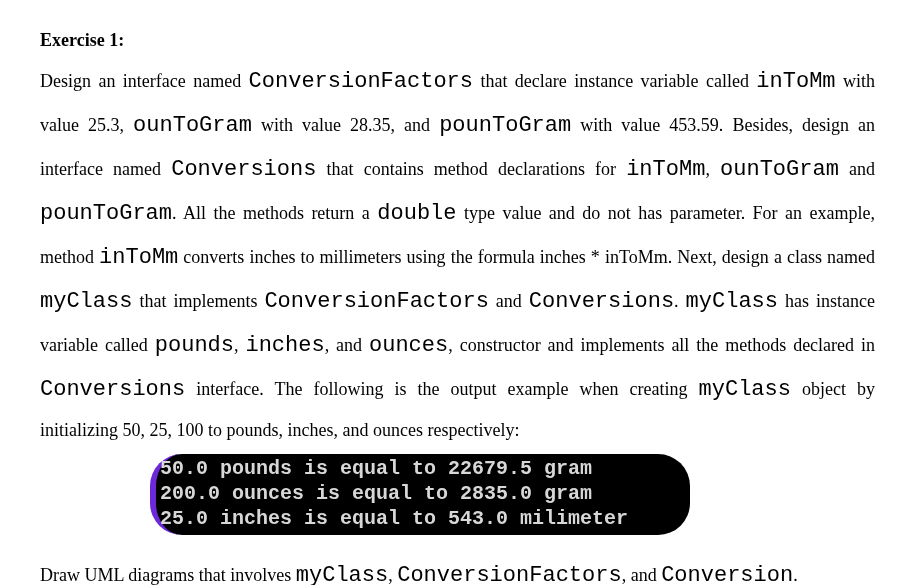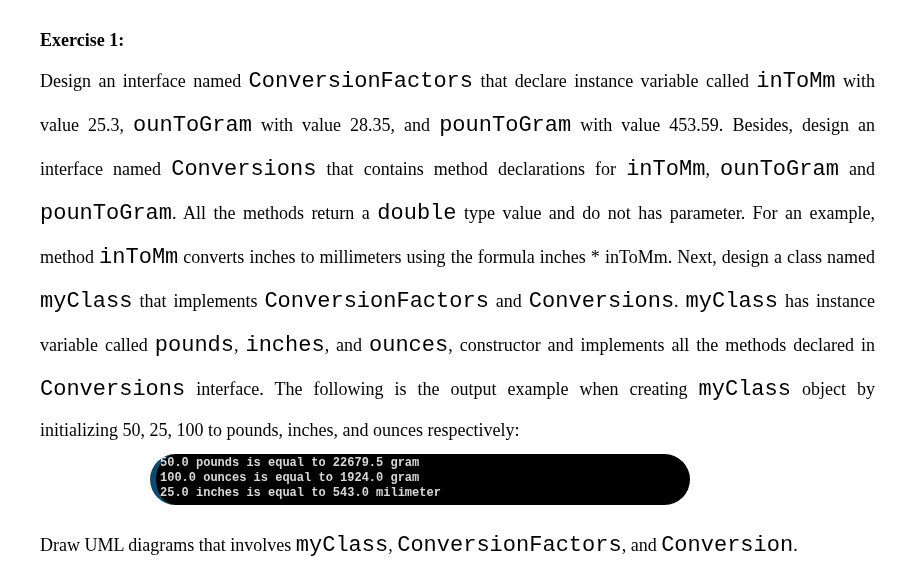--- a/index.html
+++ b/index.html
@@ -30,24 +30,24 @@
     font-size: 22px;
   }
   .console-wrap {
     margin: 6px 0 6px 110px;
     width: 540px;
   }
   .console {
     background: #000;
     color: #d7d7d7;
     font-family: "Courier New", Courier, monospace;
-    font-size: 12px;
+    font-size: 20px;
     font-weight: bold;
     padding: 2px 4px 4px 4px;
-    border-left: 6px solid #0c4a6e;
+    border-left: 6px solid #6d28d9;
     line-height: 1.25;
     white-space: nowrap;
     border-radius: 32px;
   }
   .para2 {
     margin-top: 19px;
   }
 </style>
 </head>
 <body>
@@ -56,21 +56,21 @@
 
   <div class="heading">Exercise 1:</div>
 
   <div class="para">
     <span>Design an interface named </span><span class="mono">ConversionFactors</span><span> that declare instance variable called </span><span class="mono">inToMm</span><span> with value 25.3, </span><span class="mono">ounToGram</span><span> with value 28.35, and </span><span class="mono">pounToGram</span><span> with value 453.59. Besides, design an interface named </span><span class="mono">Conversions</span><span> that contains method declarations for </span><span class="mono">inToMm</span><span>, </span><span class="mono">ounToGram</span><span> and </span><span class="mono">pounToGram</span><span>. All the methods return a </span><span class="mono">double</span><span> type value and do not has parameter.  For an example, method </span><span class="mono">inToMm</span><span>  converts inches to millimeters using the formula inches  *  inToMm.  Next,  design  a  class  named  </span><span class="mono">myClass</span><span>  that  implements </span><span class="mono">ConversionFactors</span><span> and </span><span class="mono">Conversions</span><span>. </span><span class="mono">myClass</span><span> has instance variable called </span><span class="mono">pounds</span><span>, </span><span class="mono">inches</span><span>, and </span><span class="mono">ounces</span><span>, constructor and implements all the methods declared in </span><span class="mono">Conversions</span><span> interface. The following is the output example when creating </span><span class="mono">myClass</span><span>  object by initializing 50, 25, 100 to pounds, inches, and ounces respectively:</span>
   </div>
 
   <div class="console-wrap">
     <div class="console">
       <div>50.0 pounds is equal to 22679.5 gram</div>
-      <div>100.0 ounces is equal to 1924.0 gram</div>
+      <div>200.0 ounces is equal to 2835.0 gram</div>
       <div>25.0 inches is equal to 543.0 milimeter</div>
     </div>
   </div>
 
   <div class="para2">
     <span>Draw UML diagrams that involves </span><span class="mono">myClass</span><span>, </span><span class="mono">ConversionFactors</span><span>, and </span><span class="mono">Conversion</span><span>.</span>
   </div>
 
 </div>
 

